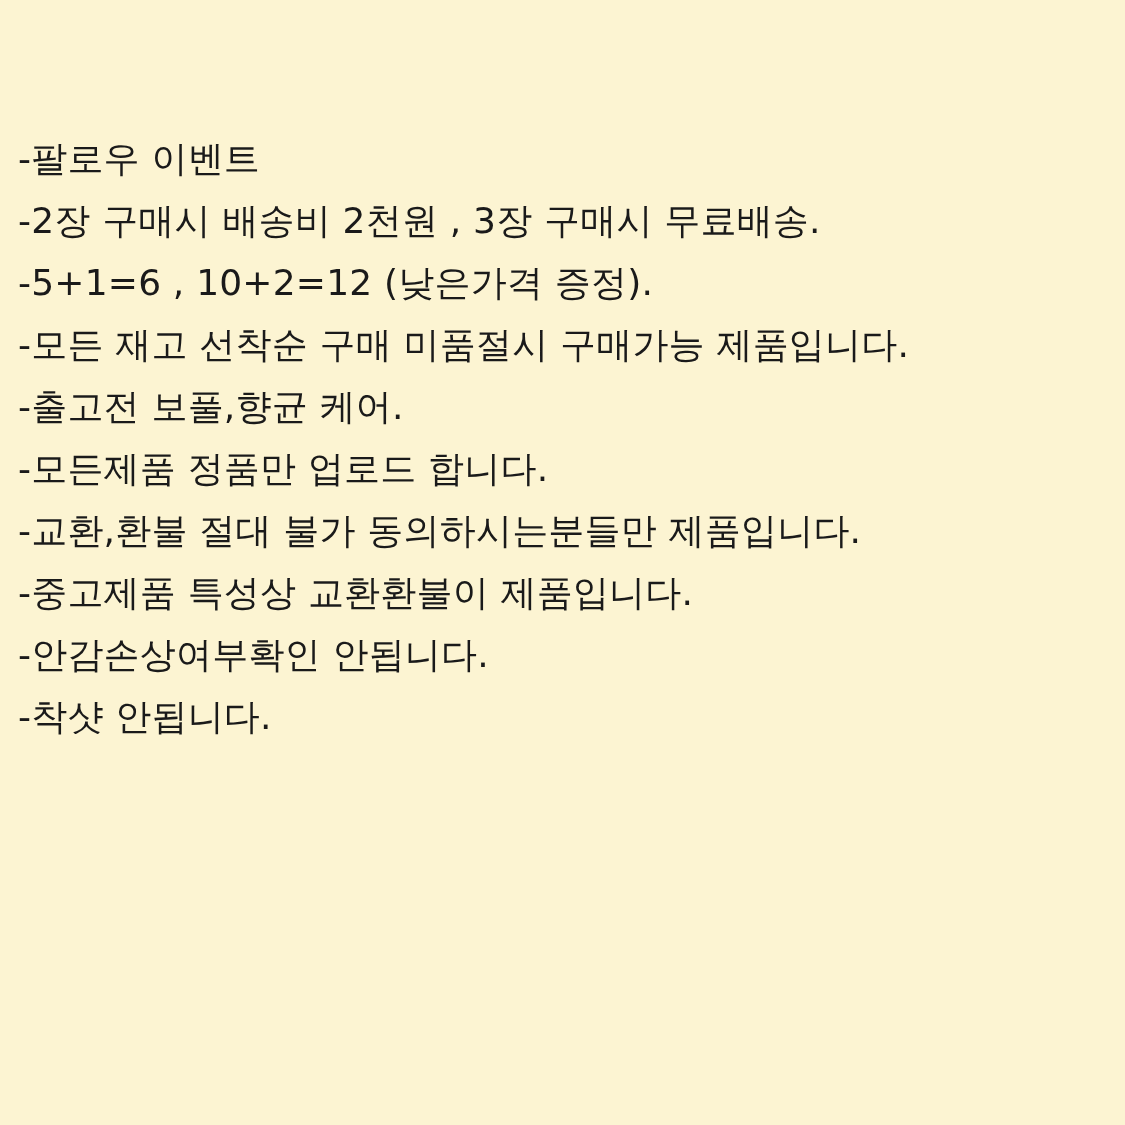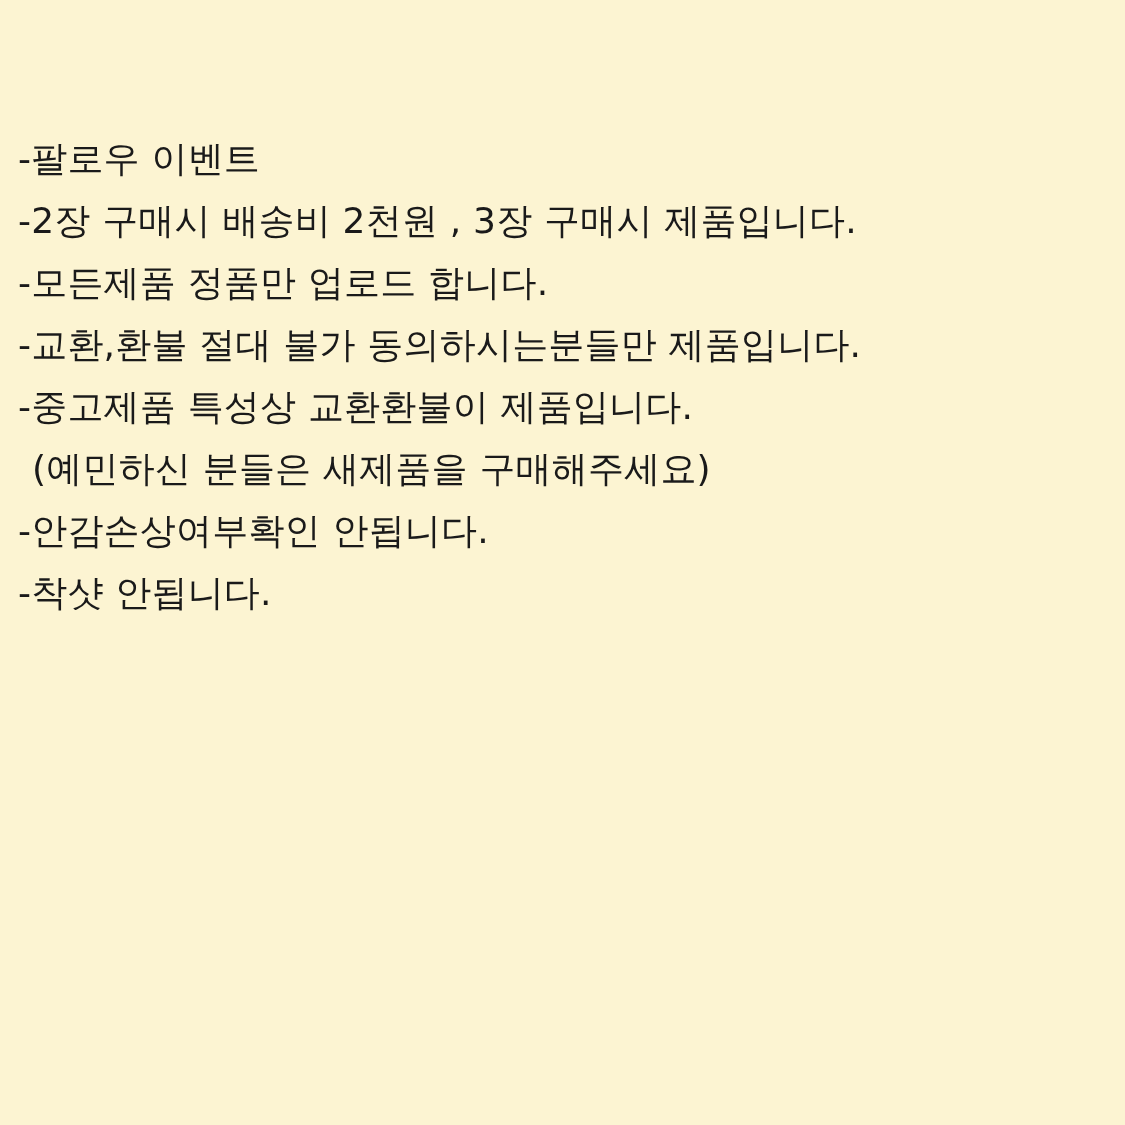--- a/index.html
+++ b/index.html
@@ -33,20 +33,22 @@
   }
   .notice-line.indent {
     padding-left: 14px;
   }
 </style>
 </head>
 <body>
 
 <div class="notice-card">
   <div class="notice-line">-팔로우 이벤트</div>
-  <div class="notice-line">-2장 구매시 배송비 2천원 , 3장 구매시 제품입니다.</div>
+  <div class="notice-line">-2장 구매시 배송비 2천원 , 3장 구매시 무료배송.</div>
+  <div class="notice-line">-5+1=6 , 10+2=12 (낮은가격 증정).</div>
+  <div class="notice-line">-모든 재고 선착순 구매 미품절시 구매가능 제품입니다.</div>
+  <div class="notice-line">-출고전 보풀,향균 케어.</div>
   <div class="notice-line">-모든제품 정품만 업로드 합니다.</div>
   <div class="notice-line">-교환,환불 절대 불가 동의하시는분들만 제품입니다.</div>
   <div class="notice-line">-중고제품 특성상 교환환불이 제품입니다.</div>
-  <div class="notice-line indent">(예민하신 분들은 새제품을 구매해주세요)</div>
   <div class="notice-line">-안감손상여부확인 안됩니다.</div>
   <div class="notice-line">-착샷 안됩니다.</div>
 </div>
 
 </body></html>

